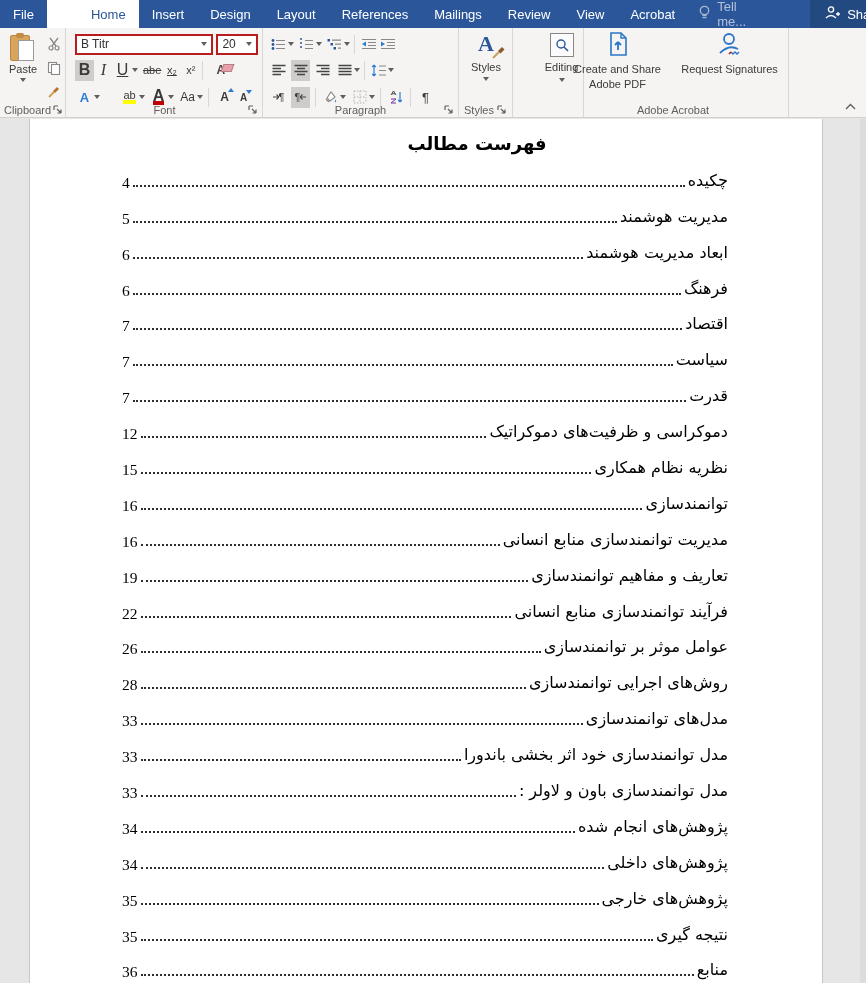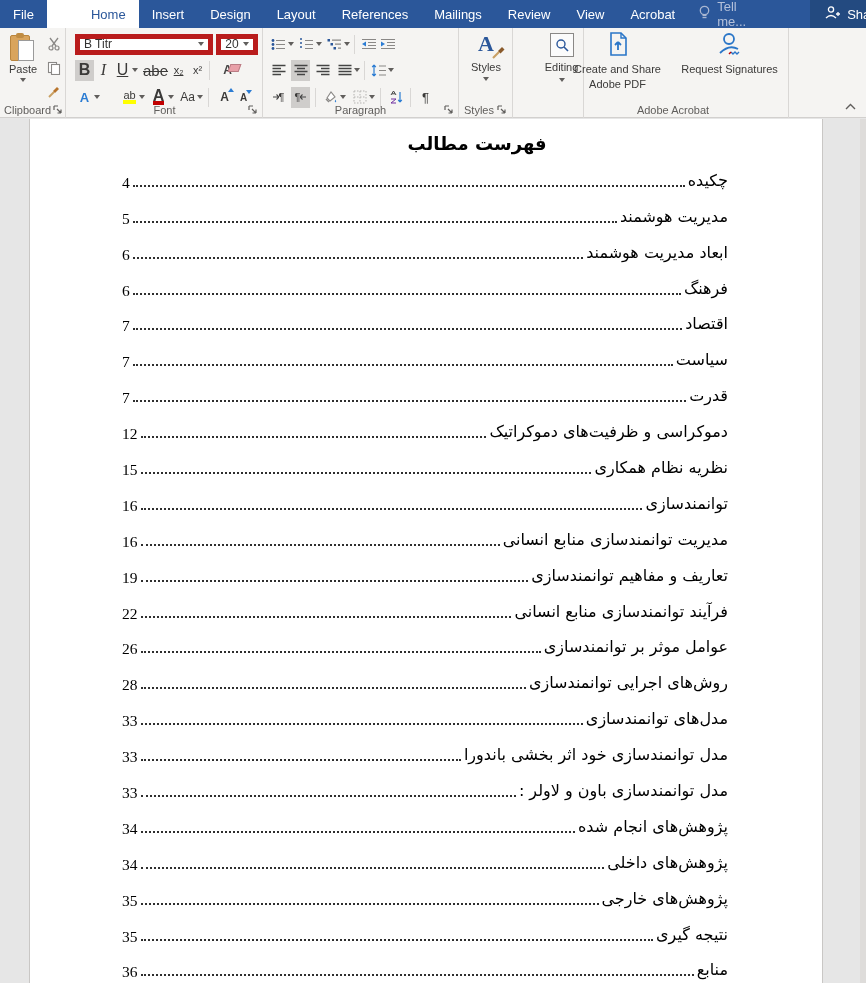--- a/index.html
+++ b/index.html
@@ -34,26 +34,26 @@
   .paste { position:absolute; left:3px; top:3px; width:40px; height:82px; }
   .clip-icon { position:relative; width:26px; height:30px; margin-top:2px; }
   .clip-board { position:absolute; left:0; top:2px; width:20px; height:26px; background:#d9a45c; border:1px solid #b9853e; border-radius:2px; }
   .clip-clip { position:absolute; left:6px; top:0; width:8px; height:5px; background:#c08c43; border-radius:2px; }
   .clip-page { position:absolute; left:8px; top:7px; width:16px; height:21px; background:#fff; border:1px solid #9a9a9a; }
   .mini-col { position:absolute; left:44px; top:6px; display:flex; flex-direction:column; gap:4px; }
   .mini-btn { width:20px; height:20px; display:flex; align-items:center; justify-content:center; cursor:pointer; }
 
   
   .g-font { left:67px; width:196px; padding:4px 4px 0 8px; }
-  .combo { display:inline-flex; align-items:center; justify-content:space-between; background:#fff; border:5px solid #b91c1c; height:21px; font-size:12px; color:#323130; padding:0 4px; cursor:pointer; }
+  .combo { display:inline-flex; align-items:center; justify-content:space-between; background:#fff; border:2px solid #b91c1c; height:21px; font-size:12px; color:#323130; padding:0 4px; cursor:pointer; }
   .fontname { width:140px; }
   .fontsize { width:42px; margin-left:3px; }
   .fntrow { height:24px; display:flex; align-items:center; }
   .b{font-weight:bold;} .i{font-style:italic; font-family:"Liberation Serif",serif;} .u{text-decoration:underline;}
-  .strike { text-decoration:line-through; font-size:15px; }
+  .strike { text-decoration:line-through; font-size:11px; }
   .ab-hl { display:inline-block; line-height:9px; font-size:11px; border-bottom:4px solid #ffff00; }
   .a-fc { display:inline-block; line-height:11px; font-weight:bold; border-bottom:4px solid #c00000; }
   .a-fx { color:#2b7cd3; font-weight:bold; font-size:13px; }
   .grow { font-size:12px; font-weight:bold; position:relative; }
   .grow .tri { position:absolute; top:-2px; right:-5px; }
   .tri-up { width:0;height:0;border-left:3px solid transparent;border-right:3px solid transparent;border-bottom:4px solid #2b7cd3; }
   .tri-dn { width:0;height:0;border-left:3px solid transparent;border-right:3px solid transparent;border-top:4px solid #2b7cd3; }
   .eraser { position:relative; font-size:12px; font-weight:bold; color:#444; }
   .eraser::after { content:""; position:absolute; right:-8px; top:1px; width:9px; height:6px; background:#e8a0a8; border:1px solid #b97c84; transform:skewX(-20deg); }
 

